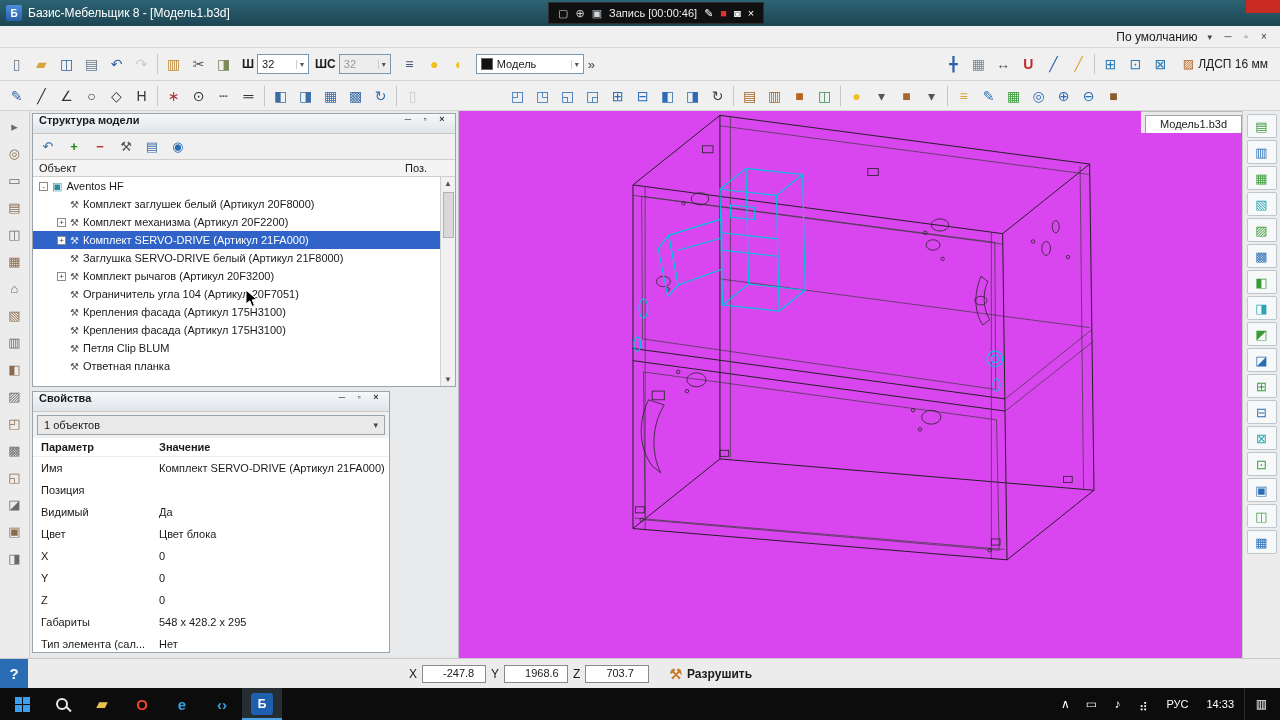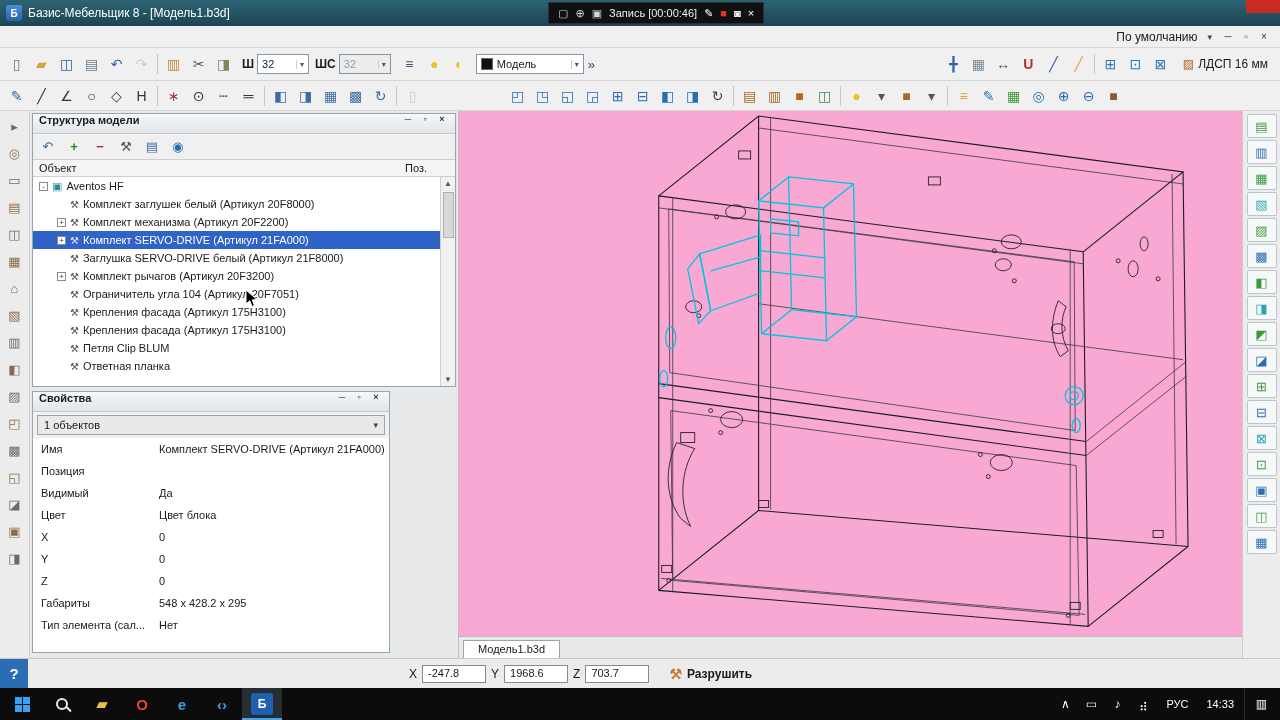--- a/index.html
+++ b/index.html
@@ -73,35 +73,35 @@
 
   .obj-combo { margin:3px 4px; height:20px; background:#e9e9e9; border:1px solid #9aa4ad; display:flex; align-items:center; padding:0 6px; font-size:11px; }
   .obj-combo .arrow { margin-left:auto; font-size:9px; color:#444; }
   .props-wrap { flex:1; background:#fff; overflow:hidden; }
   .props-header { display:flex; font-size:11px; font-weight:bold; padding:3px 0 3px 8px; border-bottom:1px solid #ececec; background:#fff; }
   .props-header .ph1 { width:118px; }
   .prow { display:flex; height:22px; align-items:center; font-size:11px; padding-left:8px; white-space:nowrap; }
   .pname { width:118px; flex:none; }
   .pval { flex:1; overflow:hidden; }
 
-  .viewport { flex:1; background:#f9a8d4; border-left:1px solid #bfbfbf; display:flex; flex-direction:column; position:relative;justify-content:center; }
+  .viewport { flex:1; background:#d946ef; border-left:1px solid #bfbfbf; display:flex; flex-direction:row; position:relative;justify-content:center; }
   .canvas { flex:1; position:relative; }
   .canvas svg.model { position:absolute; inset:0; }
   .tabbar { height:22px; background:#e9e9e9; border-top:1px solid #bbb; display:flex; align-items:flex-end; padding-left:4px; }
   .tab { background:#fff; border:1px solid #9aa4ad; border-bottom:none; padding:2px 14px 3px; font-size:11px; }
 
   .right-strip { width:38px; background:#ececec; border-left:1px solid #cccccc; display:flex; flex-direction:column; align-items:center; padding-top:3px; gap:2px; }
   .right-strip .ticon { width:30px; height:24px; background:#f6f8f9; border:1px solid #bcc6cd; font-size:13px; }
 
   
   .statusbar { height:30px; background:#ececec; border-top:1px solid #c8c8c8; display:flex; align-items:center; gap:6px; }
   .help-btn { width:28px; height:29px; background:#2a6db5; color:#fff; font-weight:bold; font-size:15px; display:flex; align-items:center; justify-content:center; flex:none; }
   .coord-group { display:flex; align-items:center; gap:5px; margin-left:375px; }
   .coord-label { font-size:12px; }
-  .coord-box { width:64px; height:18px; background:#fff; border:1px solid #8a8a8a; font-size:11px; padding:1px 5px; display:inline-block; }
+  .coord-box { width:64px; height:18px; background:#fff; border:1px solid #8a8a8a; font-size:11px; padding:1px 20px; display:inline-block; }
   .destroy { display:flex; align-items:center; gap:5px; margin-left:14px; font-weight:bold; font-size:12px; }
   .destroy-icon { font-size:14px; }
 
   
   .taskbar { height:32px; background:#0c0c0c; display:flex; align-items:center; color:#fff; padding:0 2px; }
   .tb-btn { width:40px; height:32px; display:flex; align-items:center; justify-content:center; flex:none; }
   .tb-btn.active { background:#262d33; box-shadow:inset 0 -2px 0 #4aa3e8; }
   .tb-glyph { font-size:15px; }
   .tb-appbox { width:22px; height:22px; border-radius:3px; display:flex; align-items:center; justify-content:center; font-weight:bold; font-size:12px; }
   .winlogo { display:grid; grid-template-columns:7px 7px; grid-template-rows:7px 7px; gap:1px; }
@@ -380,20 +380,24 @@
             <span class="panel-btn" style="color: rgb(51, 51, 51);">─</span>
             <span class="panel-btn" style="color: rgb(51, 51, 51);">▫</span>
             <span class="panel-btn" style="color: rgb(51, 51, 51);">×</span>
           </span>
       </div>
       <div class="obj-combo">
         <span>1 объектов</span>
         <span class="arrow">▾</span>
       </div>
       <div class="props-wrap">
+        <div class="props-header">
+          <span class="ph1">Параметр</span>
+          <span>Значение</span>
+        </div>
         <div id="props-rows">
             <div class="prow">
               <span class="pname">Имя</span>
               <span class="pval">Комплект SERVO-DRIVE (Артикул 21FA000)</span>
             </div>
             <div class="prow">
               <span class="pname">Позиция</span>
               <span class="pval"></span>
             </div>
             <div class="prow">

